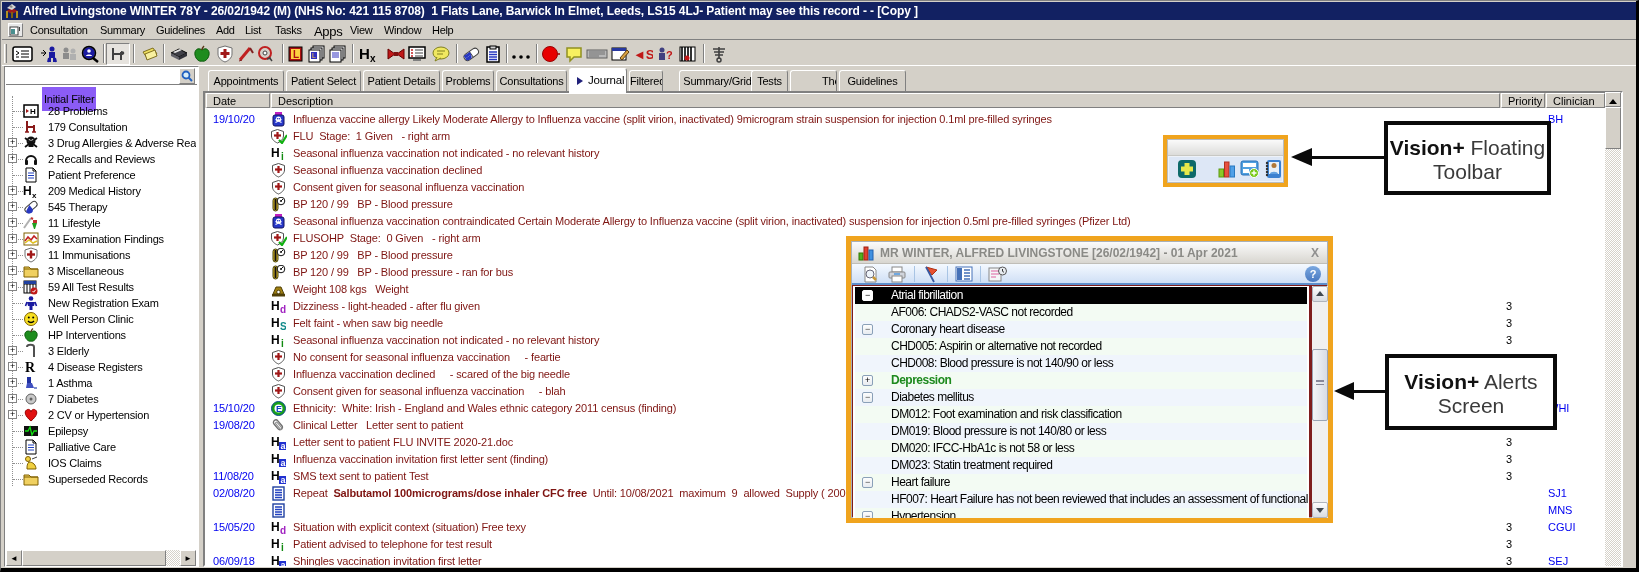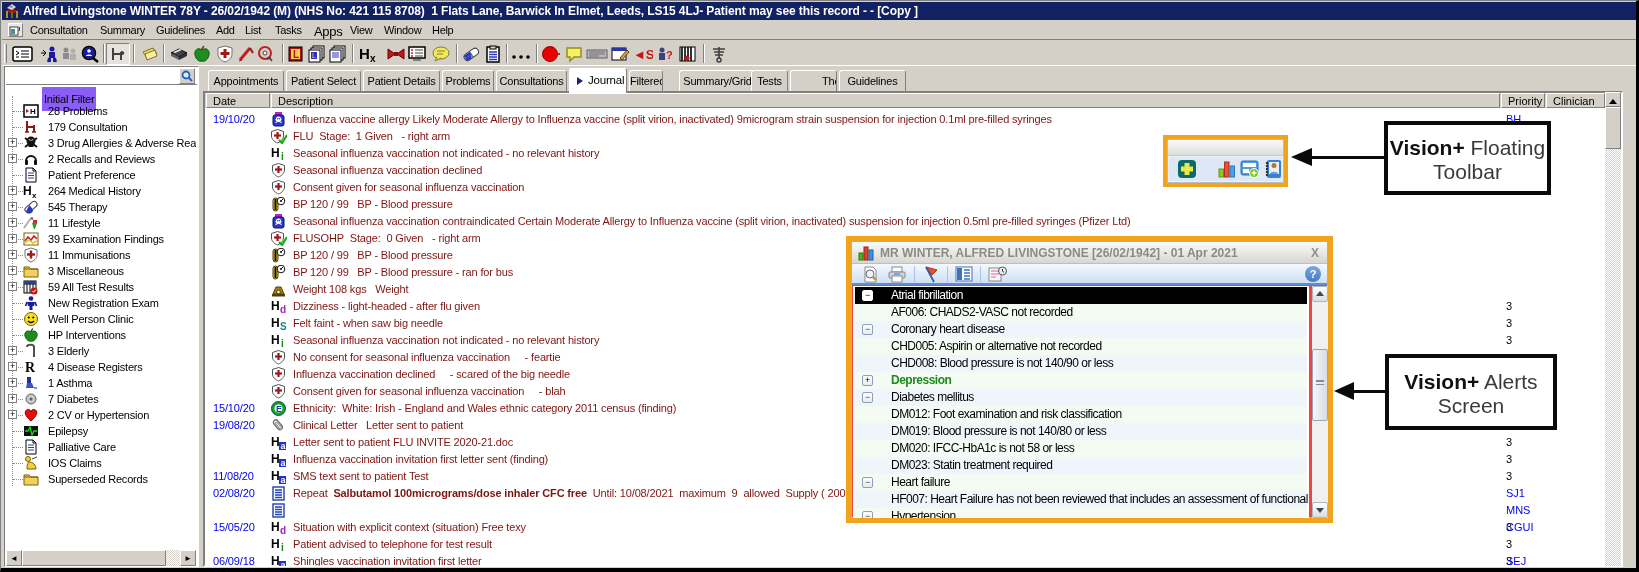--- a/index.html
+++ b/index.html
@@ -7,21 +7,21 @@
 .abs{position:absolute;}
 .win-sunk{border-top:1px solid #808080;border-left:1px solid #808080;border-bottom:1px solid #fff;border-right:1px solid #fff;}
 .btn3d{border-top:1px solid #fff;border-left:1px solid #fff;border-bottom:1px solid #808080;border-right:1px solid #808080;}
 .tab{position:absolute;top:70px;height:22px;background:#d4d0c8;border-top:1px solid #fff;border-left:1px solid #fff;border-right:1px solid #808080;border-top-left-radius:3px;border-top-right-radius:3px;font-size:11px;letter-spacing:-0.2px;color:#000;text-align:center;line-height:21px;white-space:nowrap;overflow:hidden;}
 .trow{position:absolute;left:0;width:100%;height:16px;font-size:11px;letter-spacing:-0.2px;color:#000;line-height:16px;white-space:nowrap;}
 .jrow{position:absolute;height:17px;font-size:11px;letter-spacing:-0.15px;line-height:17px;white-space:nowrap;}
 .jdate{position:absolute;left:8px;color:#0000f0;}
 .jico{position:absolute;left:66px;top:1px;}
 .jtxt{position:absolute;left:88px;color:#7e1411;}
 .pri{position:absolute;left:1301px;width:14px;color:#000;font-size:11px;letter-spacing:0;}
-.cli{position:absolute;left:1301px;color:#0000f0;font-size:11px;letter-spacing:0;}
+.cli{position:absolute;left:1343px;color:#0000f0;font-size:11px;letter-spacing:0;}
 .arow{position:absolute;left:2px;width:452px;height:17px;font-size:12px;letter-spacing:-0.5px;color:#000;line-height:17px;white-space:nowrap;}
 .pm{position:absolute;left:7px;top:3px;width:11px;height:11px;border:1px solid #8aa0b8;border-radius:2px;background:linear-gradient(#fdfdfd,#e8ecf0);font-size:9px;line-height:9px;text-align:center;color:#444;}
 .atxt{position:absolute;left:36px;}
 </style></head><body>
 
 <div class="abs" style="left:0;top:0;width:1639px;height:572px;border:1px solid #808080;border-bottom:4px solid #000;border-right:3px solid #000;"></div>
 <div class="abs" style="left:2px;top:2px;width:1634px;height:18px;background:#122162;"></div>
 <svg class="abs" style="left:4px;top:3px" width="16" height="16">
 <polygon points="2,8 8,5 14,8 8,11" fill="#9e1b1b"></polygon>
 <rect x="2" y="8" width="2" height="7" fill="#b09020"></rect>
@@ -265,21 +265,21 @@
         </svg></div>
 <div style="position:absolute;left:42px;top:0;">Patient Preference</div>
 </div>
 <div class="trow" style="top:97px;">
 <div style="position:absolute;left:7px;top:8px;width:10px;height:1px;border-top:1px dotted #909090;"></div>
 <div style="position:absolute;left:2px;top:3px;width:9px;height:9px;border:1px solid #848484;background:#fff;font-size:9px;line-height:7px;text-align:center;color:#000;">+</div>
 <div style="position:absolute;left:17px;top:0;"><svg width="16" height="16">
           <text x="0" y="12" font-size="12" font-weight="bold" fill="#000" font-family="Liberation Sans">H</text>
           <text x="9" y="15" font-size="8" font-weight="bold" fill="#000" font-family="Liberation Sans">x</text>
         </svg></div>
-<div style="position:absolute;left:42px;top:0;">264 Medical History</div>
+<div style="position:absolute;left:42px;top:0;">209 Medical History</div>
 </div>
 <div class="trow" style="top:113px;">
 <div style="position:absolute;left:7px;top:8px;width:10px;height:1px;border-top:1px dotted #909090;"></div>
 <div style="position:absolute;left:2px;top:3px;width:9px;height:9px;border:1px solid #848484;background:#fff;font-size:9px;line-height:7px;text-align:center;color:#000;">+</div>
 <div style="position:absolute;left:17px;top:0;"><svg width="16" height="16">
           <g transform="rotate(-40 8 8)">
             <rect x="1" y="5" width="14" height="6" rx="3" fill="#fff" stroke="#404040"></rect>
             <path d="M1.5 8a3 3 0 0 0 6.5 2.5l0-5z" fill="#2838c0"></path>
           </g>
         </svg></div>
@@ -747,21 +747,21 @@
           <circle cx="4" cy="4" r="1.2" fill="#303030"></circle>
           <circle cx="4" cy="7" r="1.2" fill="#303030"></circle>
           <circle cx="4" cy="10" r="1.2" fill="#303030"></circle>
           <circle cx="4" cy="13" r="1.2" fill="#303030"></circle>
           <circle cx="4" cy="16" r="1.2" fill="#303030"></circle>
         </svg>
 </div>
     </div>
   </div>
 <div class="abs" style="left:846px;top:236px;width:487px;height:287px;background:#f0a41e;z-index:5;">
-<div style="position:absolute;left:5px;top:5px;width:477px;height:277px;background:#ef4444;border:1px solid #a8b0b8;">
+<div style="position:absolute;left:5px;top:5px;width:477px;height:277px;background:#7f1d1d;border:1px solid #a8b0b8;">
 <div style="position:absolute;left:0;top:0;width:100%;height:22px;background:linear-gradient(#fbfbfb,#d8d6d0);border-bottom:1px solid #c0beb8;">
 <svg style="position:absolute;left:6px;top:3px" width="16" height="16">
           <rect x="1" y="8" width="4" height="7" fill="#50b020" stroke="#307800"></rect>
           <rect x="6" y="2" width="4" height="13" fill="#e04030" stroke="#a02010"></rect>
           <rect x="11" y="5" width="4" height="10" fill="#4090e0" stroke="#2060b0"></rect>
         </svg>
 <div style="position:absolute;left:28px;top:4px;font-size:12px;font-weight:bold;color:#8a8a86;">MR WINTER, ALFRED LIVINGSTONE [26/02/1942] - 01 Apr 2021</div>
 <div style="position:absolute;right:8px;top:4px;font-size:12px;font-weight:bold;color:#909090;">X</div>
 </div>
 <div style="position:absolute;left:0;top:22px;width:100%;height:21px;background:linear-gradient(#f4f9ff,#cfdff5);border-bottom:2px solid #5e8fcc;">

